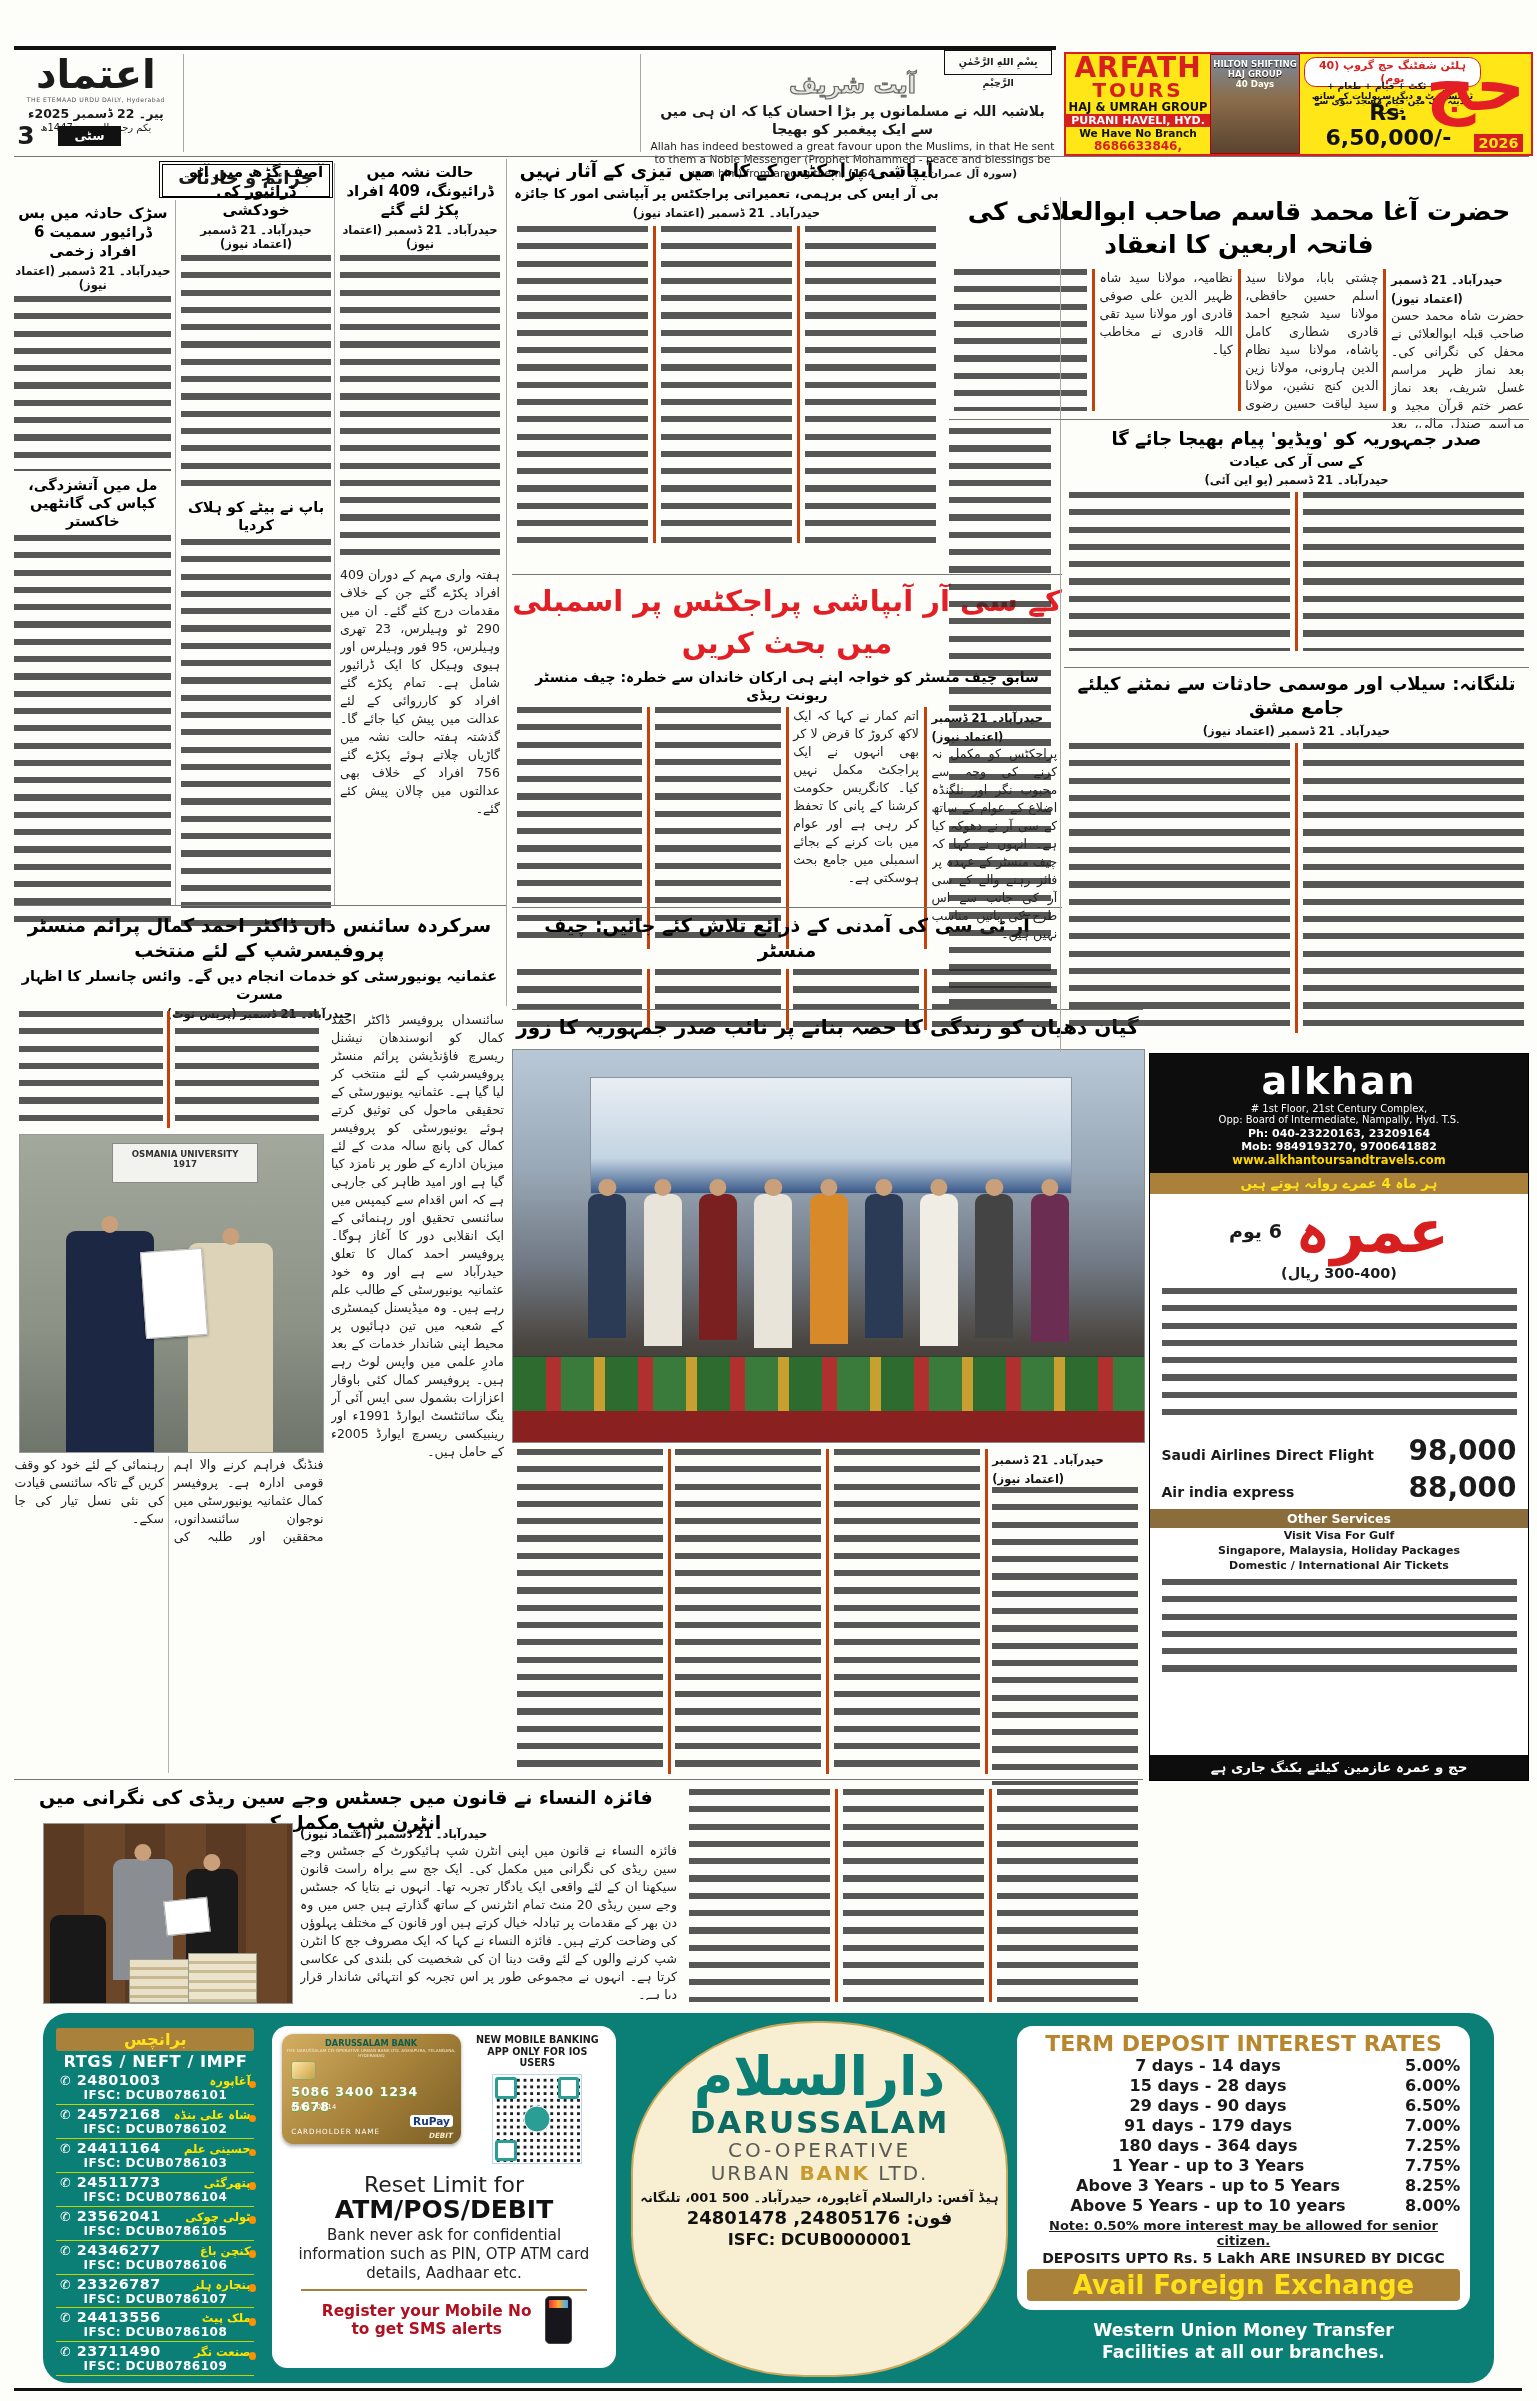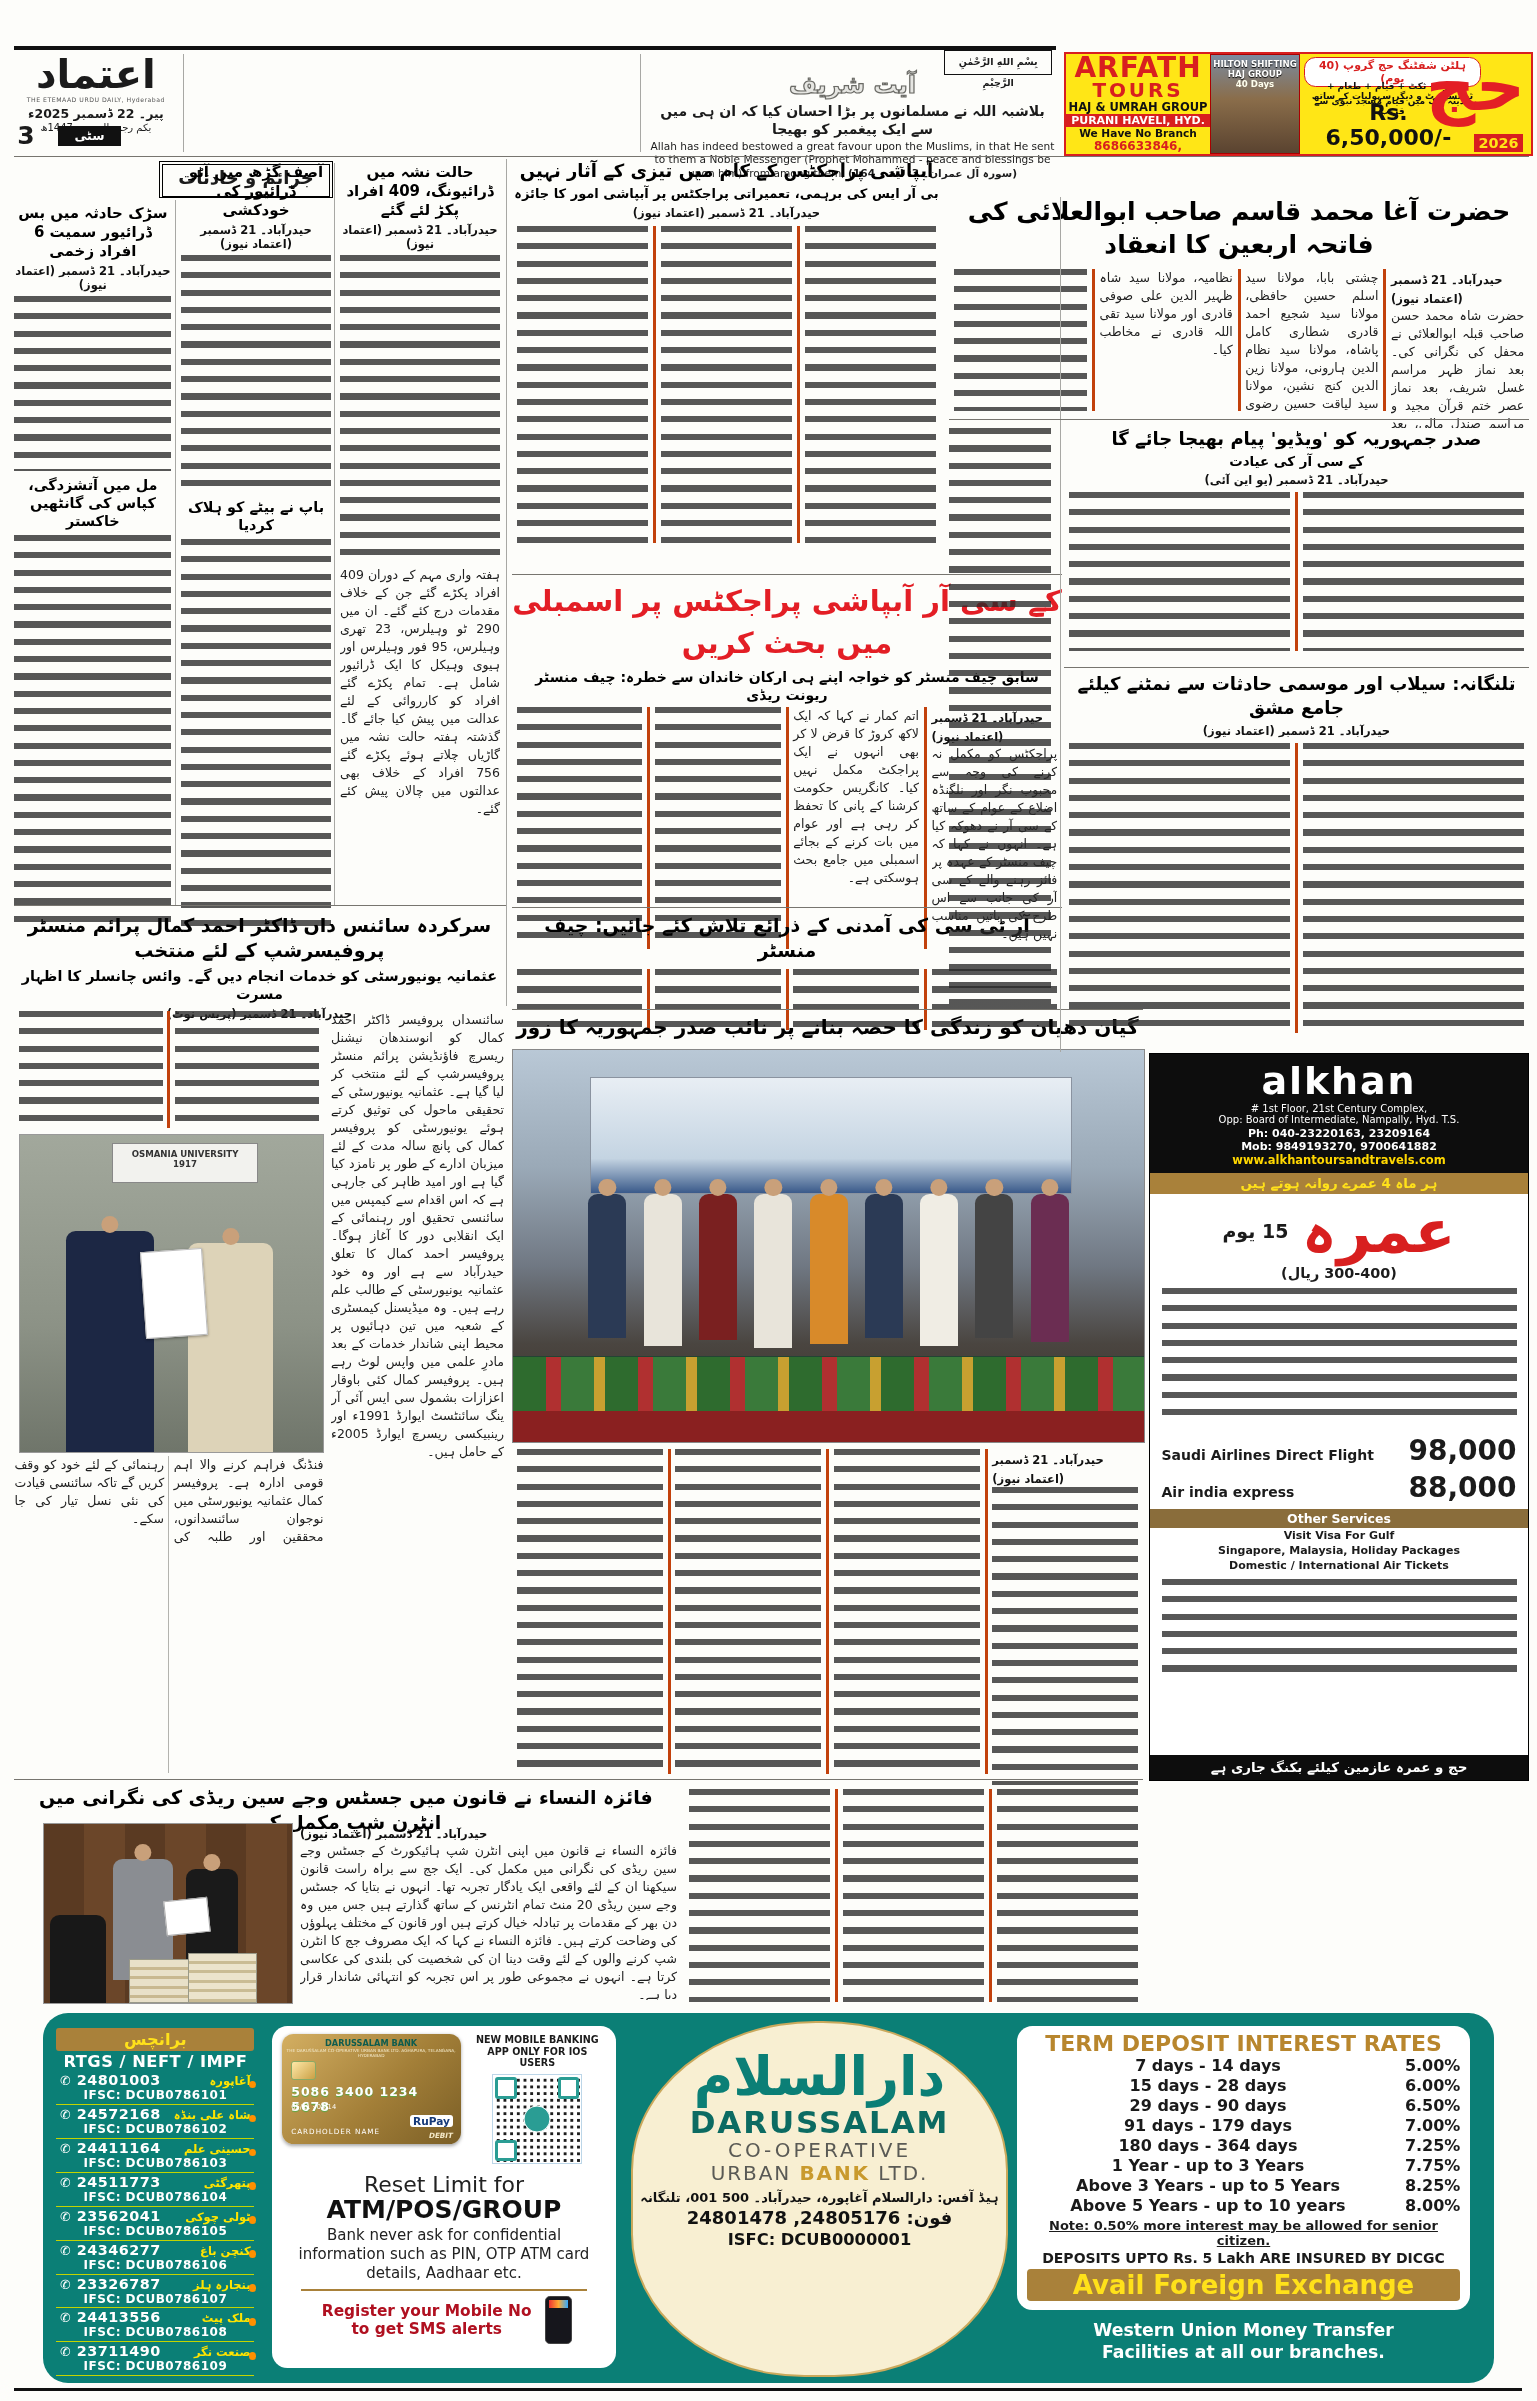--- a/index.html
+++ b/index.html
@@ -275,21 +275,21 @@
     <div style="background:#0d0d0d;color:#fff;text-align:center;padding:7.7px 3.8px 5.8px 3.8px;">
       <div style="font-size:38px;font-weight:900;letter-spacing:1.9px;line-height:38px;">alkhan</div>
       <div style="font-size:10px;margin-top:3.8px;"># 1st Floor, 21st Century Complex,</div>
       <div style="font-size:10px;">Opp: Board of Intermediate, Nampally, Hyd. T.S.</div>
       <div style="font-size:11px;font-weight:bold;margin-top:1.9px;">Ph: 040-23220163, 23209164</div>
       <div style="font-size:11px;font-weight:bold;">Mob: 9849193270, 9700641882</div>
       <div style="font-size:11.5px;font-weight:bold;color:#ffd700;">www.alkhantoursandtravels.com</div>
     </div>
     <div class="goldstrip urdu" style="font-size:13.4px;padding:2.9px 0;">ہر ماہ 4 عمرے روانہ ہوتے ہیں</div>
     <div style="display:flex;align-items:center;justify-content:center;gap:13.4px;padding:5.8px 0 1.9px 0;">
-      <div class="urdu" style="font-size:19px;font-weight:900;">15 یوم</div>
+      <div class="urdu" style="font-size:19px;font-weight:900;">6 یوم</div>
       <div class="urdu" style="font-size:60px;font-weight:900;color:#d81f1f;line-height:63px;">عمرہ</div>
     </div>
     <div class="c urdu" style="font-size:14.4px;font-weight:bold;">(300-400 ریال)</div>
     <div class="sim" style="height:136px;margin:7.7px 11.5px;"></div>
     <div>
 
     <div style="display:flex;align-items:baseline;justify-content:space-between;padding:1.9px 11.5px;">
           <span style="font-size:14px;font-weight:800;">Saudi Airlines Direct Flight</span>
           <span style="font-size:28px;font-weight:900;">98,000</span>
         </div>
@@ -454,21 +454,21 @@
           <div style="font-size:9.6px;font-weight:900;line-height:11.5px;">NEW MOBILE BANKING APP ONLY FOR IOS USERS</div>
           <div class="qr" style="width:88px;height:88px;margin:5.8px auto 0 auto;">
             <div class="eye tl"></div>
               <div class="eye tr"></div>
               <div class="eye bl"></div>
             <div class="logo"></div>
           </div>
         </div>
       </div>
       <div class="c" style="font-size:22px;margin-top:7.7px;color:#222;">Reset Limit for</div>
-      <div class="c" style="font-size:25px;font-weight:900;color:#111;line-height:25px;">ATM/POS/GROUP</div>
+      <div class="c" style="font-size:25px;font-weight:900;color:#111;line-height:25px;">ATM/POS/DEBIT</div>
       <div class="c" style="font-size:15px;line-height:19px;margin-top:3.8px;color:#222;">Bank never ask for confidential information such as PIN, OTP ATM card details, Aadhaar etc.</div>
       <div style="height:1.9px;background:#a9813a;margin:5.8px 19px;"></div>
       <div style="display:flex;align-items:center;justify-content:center;gap:7.7px;">
         <div class="c" style="font-size:15.4px;font-weight:900;color:#b01020;width:221px;line-height:18px;">Register your Mobile No to get SMS alerts</div>
         <div style="width:25px;height:46px;background:#16161c;border-radius:4.8px;border:1.9px solid #444;position:relative;">
           <div style="position:absolute;top:2.9px;left:2.9px;right:2.9px;height:7.7px;background:linear-gradient(90deg,#e33,#fa3,#3af);"></div>
         </div>
       </div>
     </div>
 

